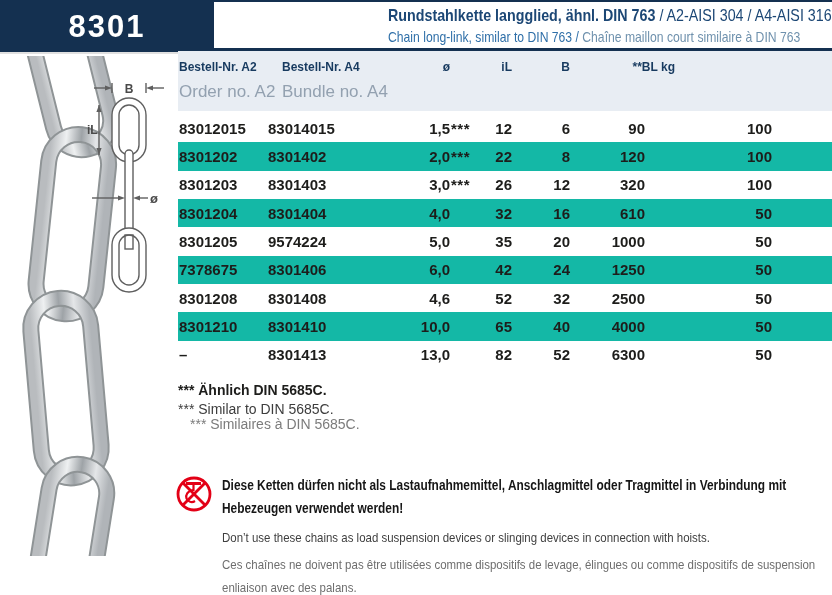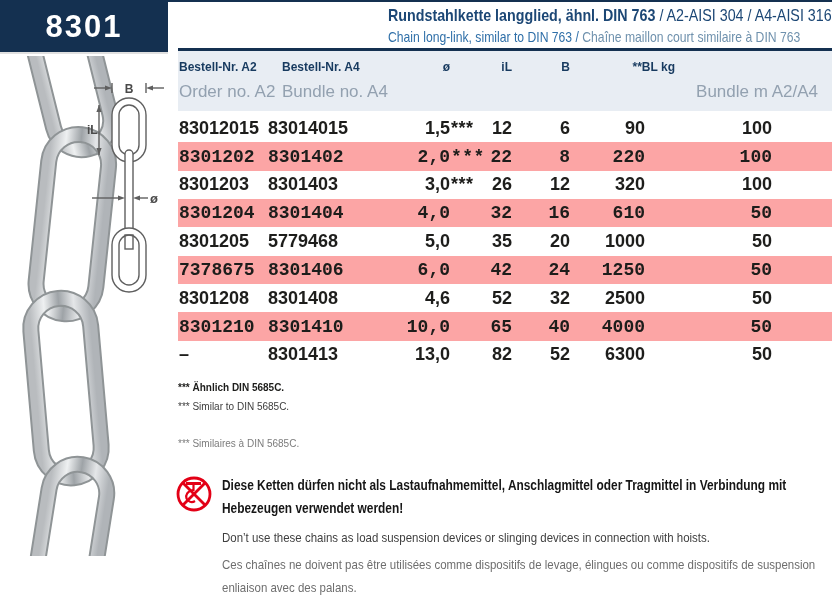--- a/index.html
+++ b/index.html
@@ -1,21 +1,21 @@
 <!DOCTYPE html>
 <html><head>
 <meta charset="utf-8">
 <style>
   html,body{margin:0;padding:0;background:#fff;}
   .page{position:relative;width:832px;height:595px;background:#fff;overflow:hidden;
         font-family:"Liberation Sans",sans-serif;color:#1d1d1b;}
 
   
   .top-rule{position:absolute;left:0;top:0;width:832px;height:2px;background:#143050;}
-  .num-box{position:absolute;left:0;top:2px;width:168px;height:50px;background:#143050;
+  .num-box{position:absolute;left:0;top:2px;width:214px;height:50px;background:#143050;
            display:flex;align-items:center;justify-content:center;box-shadow:0 2px 0 rgba(0,0,0,.12);}
   .num-box span{color:#fff;font-size:31px;font-weight:bold;letter-spacing:2px;}
 
   
   .title-block{position:absolute;left:388px;top:6px;white-space:nowrap;
                transform:scaleX(.84);transform-origin:0 0;}
   .t-bold{font-size:17px;font-weight:bold;color:#1c4775;}
   .t-reg{font-size:17px;font-weight:normal;color:#1c4775;white-space:pre;}
   .subtitle{margin-top:3px;font-size:14.5px;}
   .s-en{color:#2f6fa8;}
@@ -36,31 +36,31 @@
   .hr1{top:9px;} .hr2{top:31px;}
   .h-c1{left:1px;} .h-c2{left:104px;}
   .h-o{left:180px;width:92px;text-align:right;}
   .h-il{left:254px;width:80px;text-align:right;}
   .h-b{left:312px;width:80px;text-align:right;}
   .h-bl{left:389px;width:100px;text-align:right;padding-left:8px;}
   .h-bund{left:440px;width:200px;text-align:right;}
 
   .tbody{position:absolute;left:178px;top:114px;width:654px;}
   .trow{display:grid;grid-template-columns:89px 91px 92px 22px 40px 58px 75px 127px 1fr;
-        height:28.35px;align-items:center;font-size:18px;font-weight:bold;color:#1d1d1b;}
-  .trow.stripe{background:#fca5a5;font-family:Liberation Mono, monospace;}
+        height:28.35px;align-items:center;font-size:15px;font-weight:bold;color:#1d1d1b;}
+  .trow.stripe{background:#14b8a6;}
   .c-l{text-align:left;padding-left:1px;}
   .c-r{text-align:right;}
   .c-stars{text-align:left;padding-left:1px;letter-spacing:.5px;}
 
   
-  .fnote{position:absolute;left:178px;white-space:nowrap;font-size:10px;}
+  .fnote{position:absolute;left:178px;white-space:nowrap;font-size:14px;}
   .fn-de{top:382px;font-weight:bold;color:#1d1d1b;}
   .fn-en{top:401px;color:#3d3d3d;}
-  .fn-fr{top:438px;color:#7c7c7c;}
+  .fn-fr{top:416px;color:#7c7c7c;margin-left:12px;}
 
   
   .warn-icon{position:absolute;left:174px;top:474px;}
   .wtxt{position:absolute;left:222px;white-space:nowrap;transform:scaleX(.85);transform-origin:0 0;}
   .w-de{font-size:14px;font-weight:bold;color:#161616;}
   .w-de1{top:477px;} .w-de2{top:500px;}
   .w-en{top:530px;font-size:13.5px;color:#3f3f3f;}
   .w-fr{font-size:13.5px;color:#6e6e6e;}
   .w-fr1{top:557px;} .w-fr2{top:580px;}
 </style>
@@ -147,21 +147,20 @@
 
   <div class="thead">
     <div class="h-main hr1 h-c1">Bestell-Nr. A2</div>
     <div class="h-sub  hr2 h-c1">Order no. A2</div>
     <div class="h-main hr1 h-c2">Bestell-Nr. A4</div>
     <div class="h-sub  hr2 h-c2">Bundle no. A4</div>
     <div class="h-main hr1 h-o">ø</div>
     <div class="h-main hr1 h-il">iL</div>
     <div class="h-main hr1 h-b">B</div>
     <div class="h-main hr1 h-bl">**BL kg</div>
-    <div class="h-sub  hr2 h-bund">Bundle m A2/A4</div>
   </div>
 
   <div class="tbody">
     <div class="trow">
       <span class="c-l">83012015</span>
         <span class="c-l">83014015</span>
         <span class="c-r">1,5</span>
         <span class="c-stars">***</span>
         <span class="c-r">12</span>
         <span class="c-r">6</span>
@@ -169,21 +168,21 @@
         <span class="c-r">100</span>
         <span></span>
     </div>
     <div class="trow stripe">
       <span class="c-l">8301202</span>
         <span class="c-l">8301402</span>
         <span class="c-r">2,0</span>
         <span class="c-stars">***</span>
         <span class="c-r">22</span>
         <span class="c-r">8</span>
-        <span class="c-r">220</span>
+        <span class="c-r">120</span>
         <span class="c-r">100</span>
         <span></span>
     </div>
     <div class="trow">
       <span class="c-l">8301203</span>
         <span class="c-l">8301403</span>
         <span class="c-r">3,0</span>
         <span class="c-stars">***</span>
         <span class="c-r">26</span>
         <span class="c-r">12</span>
@@ -197,21 +196,21 @@
         <span class="c-r">4,0</span>
         <span class="c-stars"></span>
         <span class="c-r">32</span>
         <span class="c-r">16</span>
         <span class="c-r">610</span>
         <span class="c-r">50</span>
         <span></span>
     </div>
     <div class="trow">
       <span class="c-l">8301205</span>
-        <span class="c-l">5779468</span>
+        <span class="c-l">9574224</span>
         <span class="c-r">5,0</span>
         <span class="c-stars"></span>
         <span class="c-r">35</span>
         <span class="c-r">20</span>
         <span class="c-r">1000</span>
         <span class="c-r">50</span>
         <span></span>
     </div>
     <div class="trow stripe">
       <span class="c-l">7378675</span>

